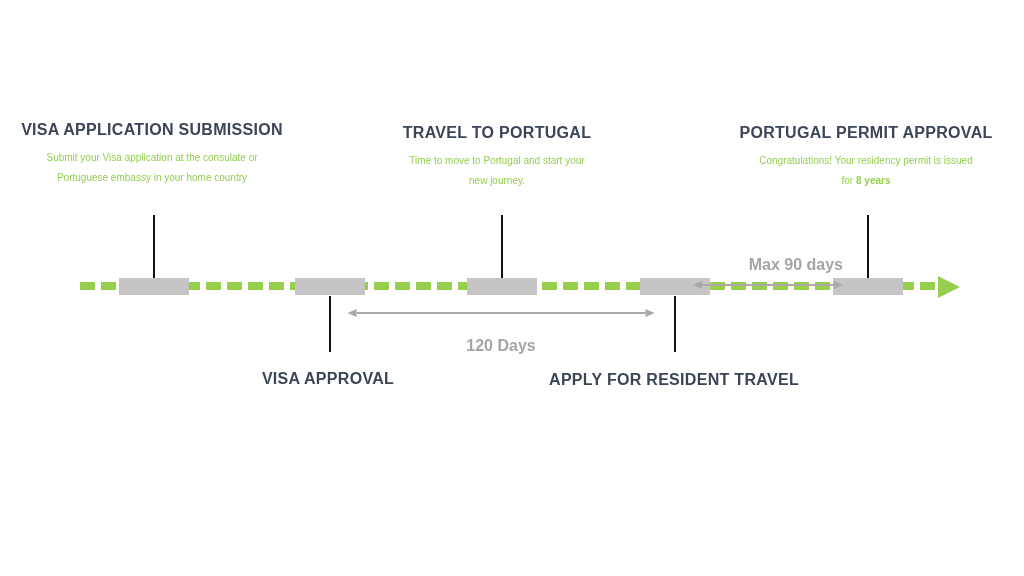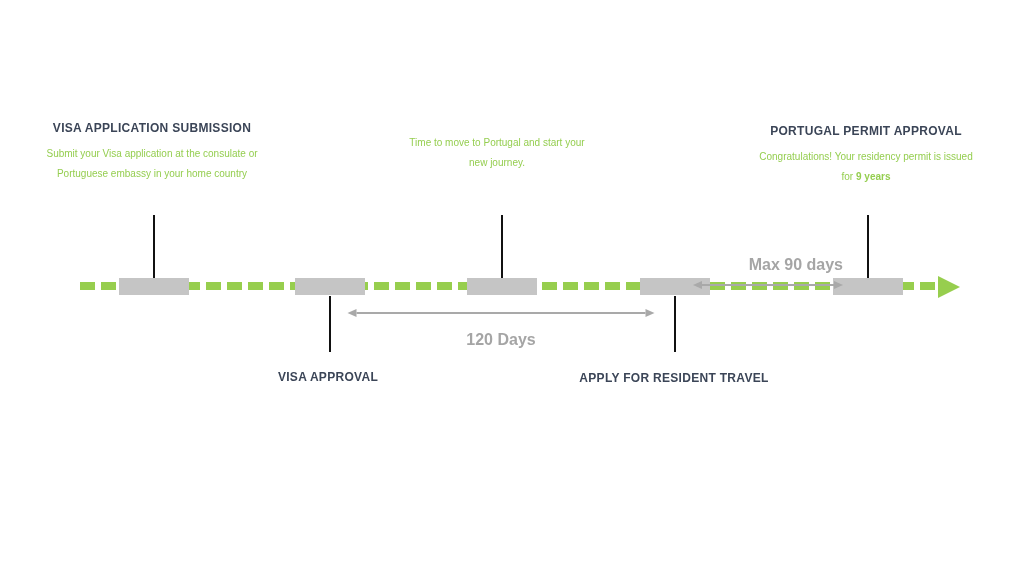--- a/index.html
+++ b/index.html
@@ -13,21 +13,21 @@
     overflow: hidden;
   }
 
   
   .stage {
     position: absolute;
     transform: translateX(-50%);
     text-align: center;
   }
   .stage-title {
-    font-size: 12px;
+    font-size: 16px;
     font-weight: bold;
     letter-spacing: 0.3px;
     color: #3b4557;
     white-space: nowrap;
   }
   .stage-desc {
     margin: 9px auto 0;
     font-size: 10px;
     line-height: 20px;
     color: #95ce50;
@@ -72,21 +72,21 @@
     flex-direction: column;
     align-items: center;
   }
   .range-label {
     font-size: 16px;
     font-weight: bold;
     color: #a5a5a5;
     white-space: nowrap;
   }
   .range.above .range-label { margin-bottom: 7px; }
-  .range.below .range-label { margin-top: 14px; }
+  .range.below .range-label { margin-top: 20px; }
   .range-arrow {
     display: flex;
     align-items: center;
     width: 100%;
   }
   .range-arrow .shaft { flex: 1; height: 1.5px; background: #a9a9a9; }
   .ah { width: 0; height: 0; border-top: 4px solid transparent; border-bottom: 4px solid transparent; }
   .ah.left  { border-right: 9px solid #a9a9a9; }
   .ah.right { border-left: 9px solid #a9a9a9; }
 </style>
@@ -94,26 +94,27 @@
 <body>
 
 <div class="canvas">
 
   <div class="stage" style="left:152px; top:121px;">
     <div class="stage-title">VISA APPLICATION SUBMISSION</div>
     <div class="stage-desc" style="width:242px;">Submit your Visa application at the consulate or Portuguese embassy in your home country</div>
   </div>
 
   <div class="stage" style="left:497px; top:124px;">
+    <div class="stage-title">TRAVEL TO PORTUGAL</div>
     <div class="stage-desc" style="width:186px;">Time to move to Portugal and start your new journey.</div>
   </div>
 
   <div class="stage" style="left:866px; top:124px;">
     <div class="stage-title">PORTUGAL PERMIT APPROVAL</div>
-    <div class="stage-desc" style="width:218px;"><span>Congratulations! Your residency permit is issued for </span><b>9 years</b></div>
+    <div class="stage-desc" style="width:218px;"><span>Congratulations! Your residency permit is issued for </span><b>8 years</b></div>
   </div>
 
   <div class="stage" style="left:328px; top:370px;">
     <div class="stage-title">VISA APPROVAL</div>
   </div>
 
   <div class="stage" style="left:674px; top:371px;">
     <div class="stage-title">APPLY FOR RESIDENT TRAVEL</div>
   </div>
 

